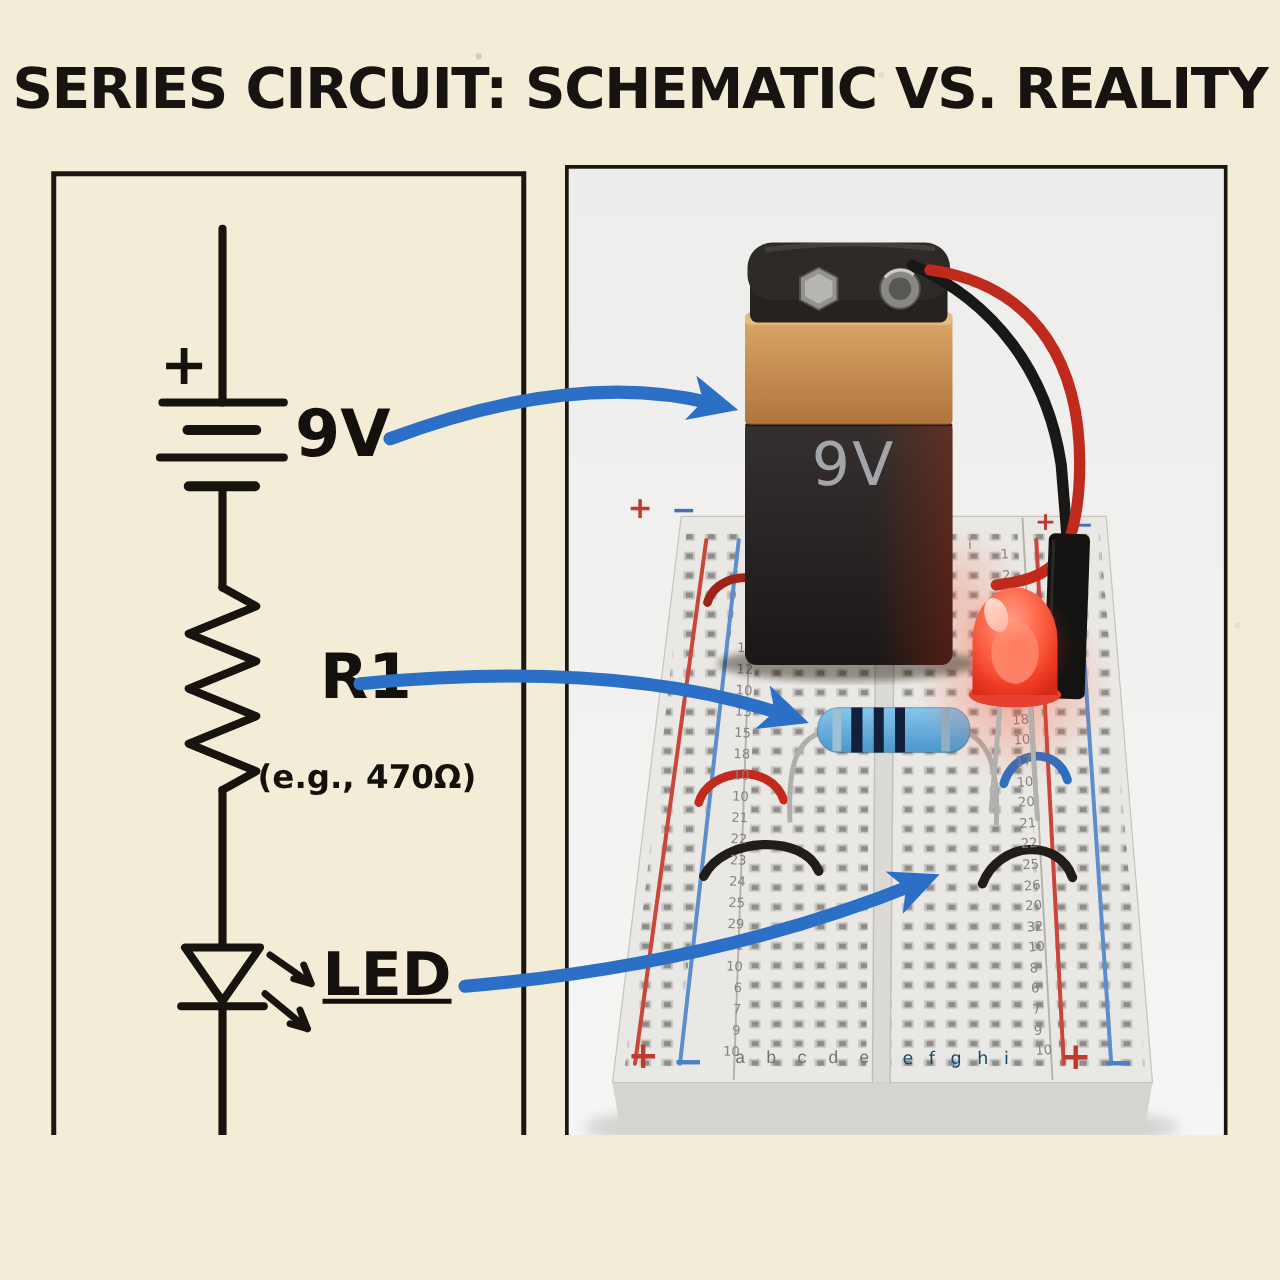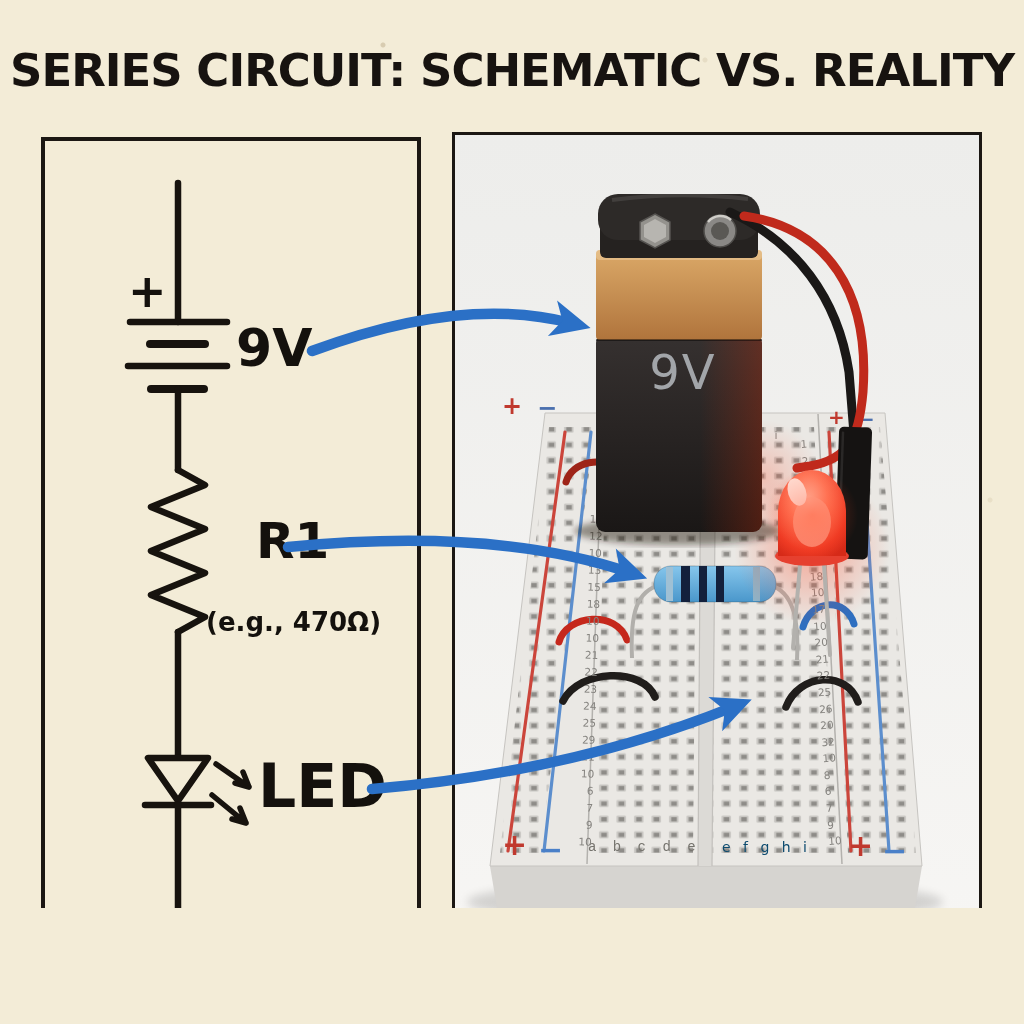--- a/index.html
+++ b/index.html
@@ -63,21 +63,21 @@
         <g stroke-width="5.5">
           <path d="M216,764 L249,787 M249,787 L235,783 M249,787 L243,772"></path>
           <path d="M212,795 L246,823 M246,823 L232,819 M246,823 L240,808"></path>
         </g>
       </g>
     </svg>
     <div class="lbl" style="left:83px;top:127px;font-size:46px;">+</div>
     <div class="lbl" style="left:191px;top:181px;font-size:52px;">9V</div>
     <div class="lbl" style="left:167px;top:375px;font-size:50px;margin-left:44px;">R1</div>
     <div class="lbl" style="left:161px;top:429px;font-size:26px;margin-top:39px;">(e.g., 470Ω)</div>
-    <div class="lbl" style="left:213px;top:615px;font-size:60px;">LED</div>
+    <div class="lbl" style="left:213px;top:615px;font-size:48px;text-decoration:underline;">LED</div>
   </div>
 
   <div class="panel panel-right">
 
     <svg class="z1" width="524" height="840" viewBox="455 135 524 840">
       <defs>
         <linearGradient id="bgGrad" x1="0" y1="0" x2="0" y2="1">
           <stop offset="0" stop-color="#ededeb"></stop>
             <stop offset="1" stop-color="#f7f6f4"></stop>
         </linearGradient>

